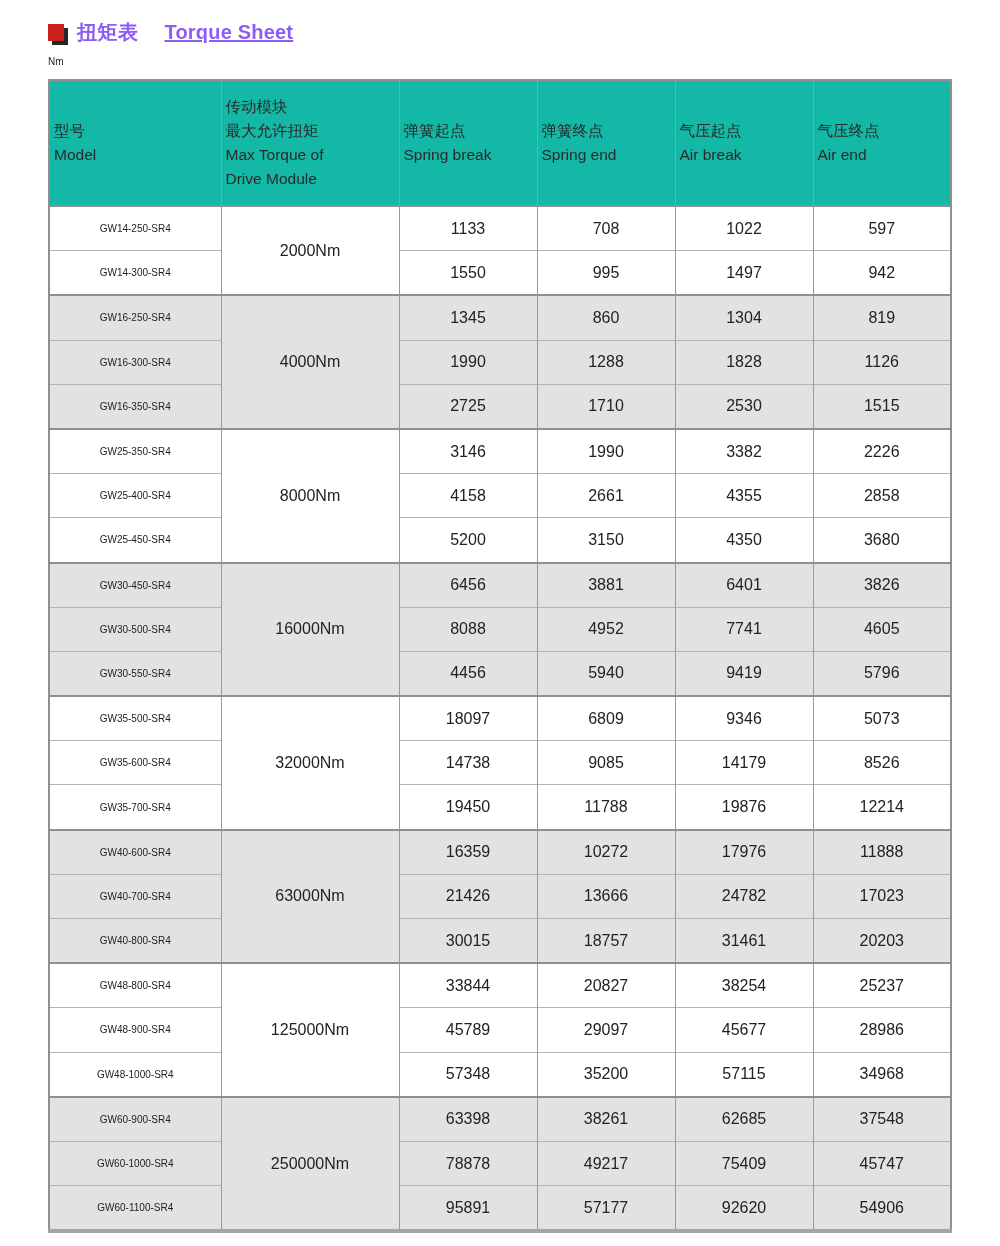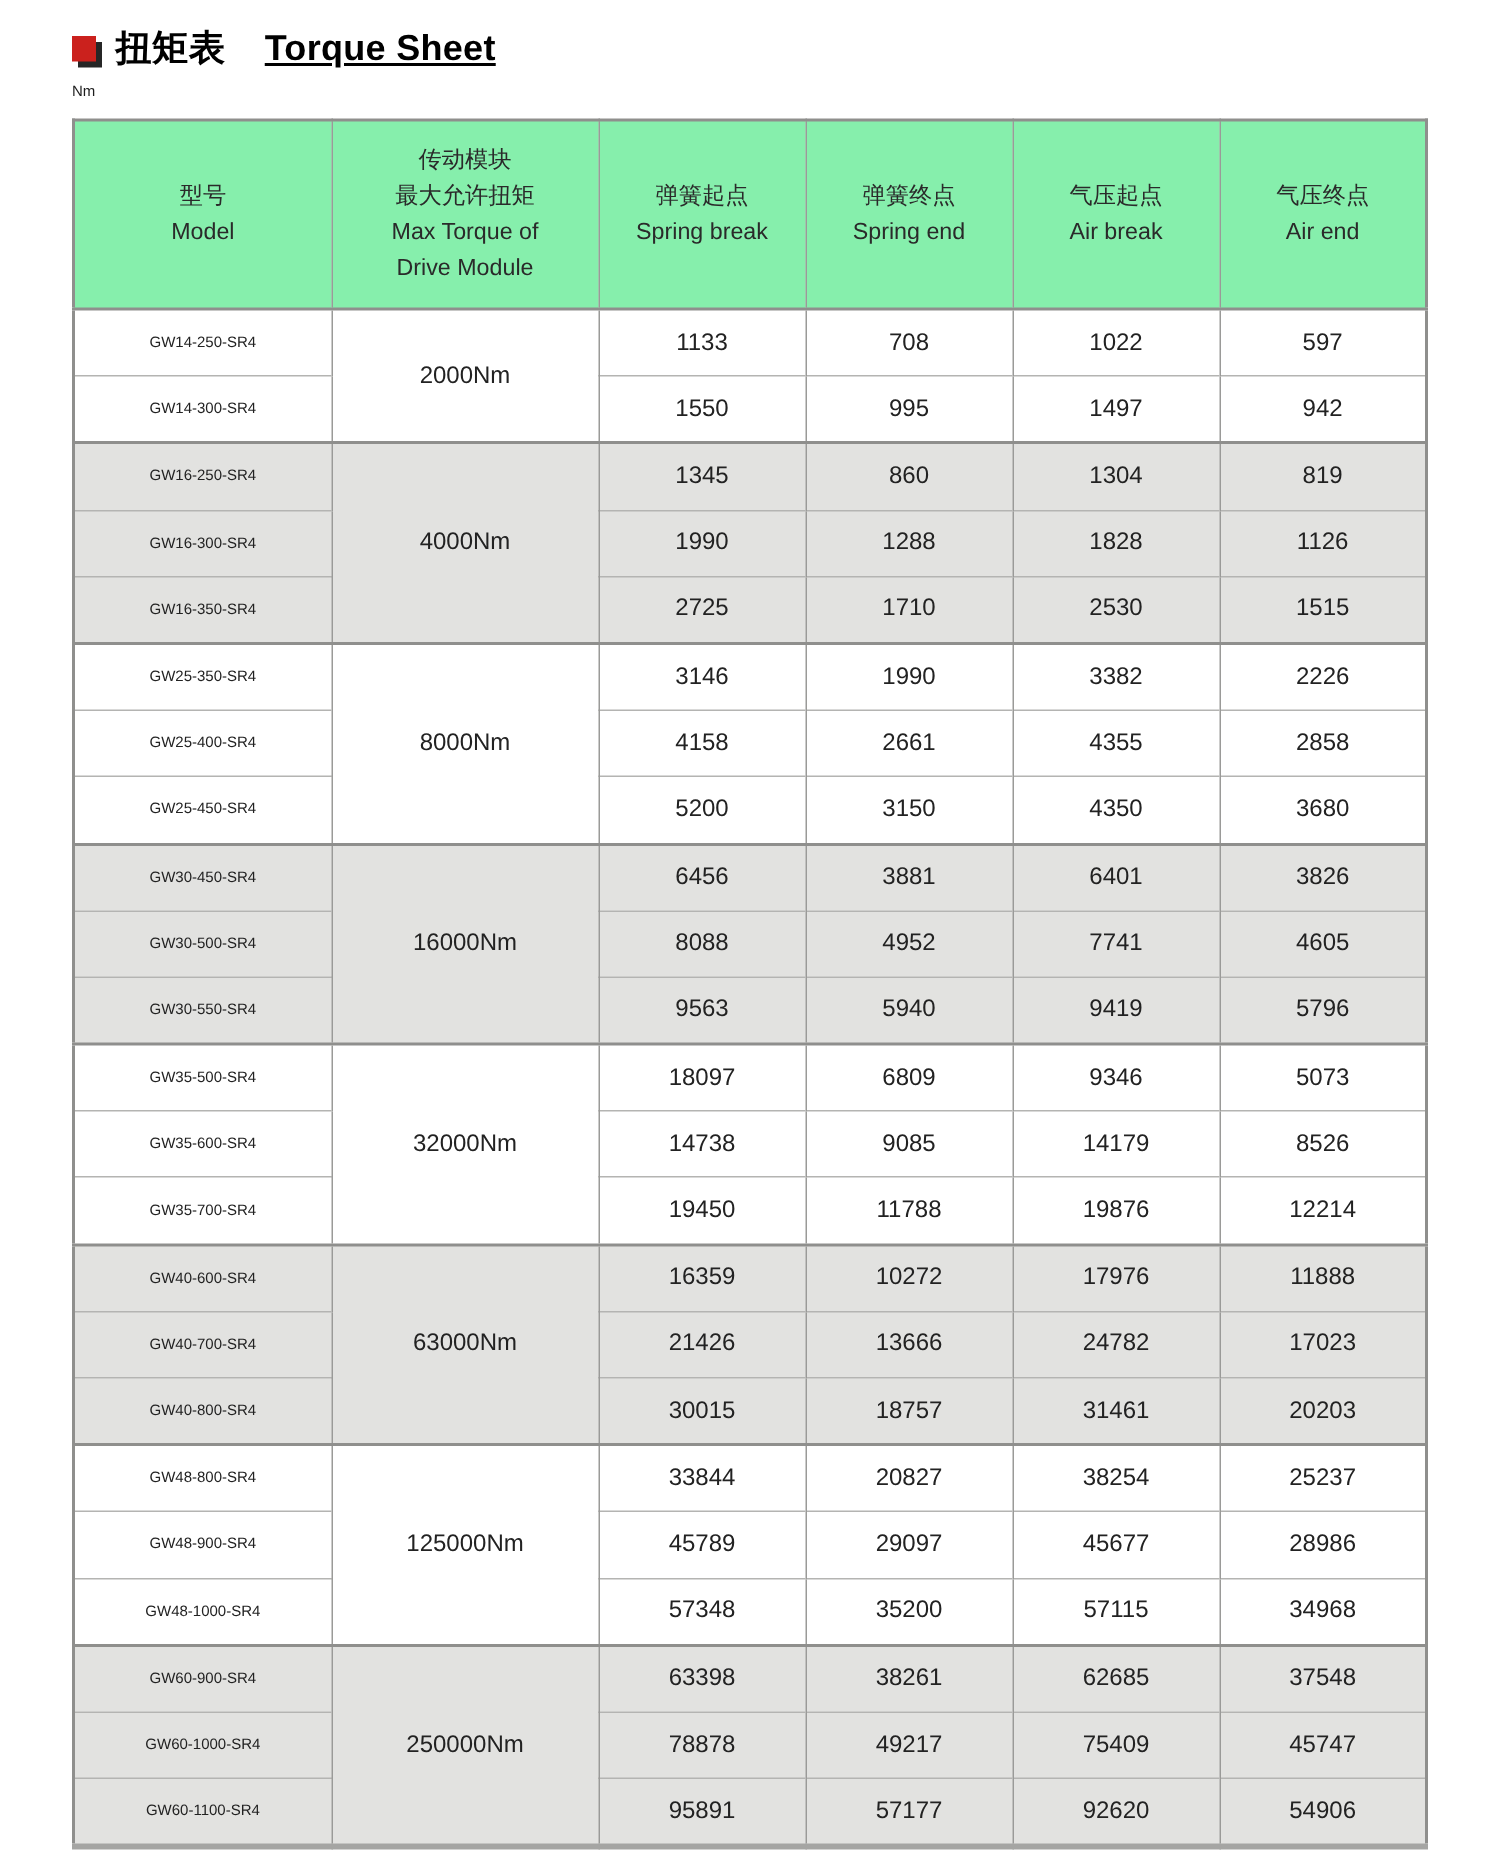--- a/index.html
+++ b/index.html
@@ -31,23 +31,23 @@
   .bullet {
     width: 16px;
     height: 17px;
     background: #cb211d;
     box-shadow: 4px 4px 0 0 #262626;
     margin-right: 13px;
     flex: 0 0 auto;
   }
   .title {
     margin: 0;
-    font-size: 24px;
+    font-size: 20px;
     font-weight: bold;
-    color: #000000;
+    color: #8b5cf6;
     letter-spacing: 0.5px;
     display: flex;
     align-items: baseline;
   }
   .title-zh { margin-right: 26px; }
   .title-en { letter-spacing: 0.2px; text-decoration: underline; }
   
   .subtitle-row {
     display: flex;
     justify-content: space-between;
@@ -67,29 +67,29 @@
     width: 904px;
     border-collapse: collapse;
     table-layout: fixed;
     border: 2px solid #8f8f8d;
     border-bottom: 4px solid #a5a5a3;
   }
   col.c-model  { width: 172px; }
   col.c-torque { width: 178px; }
   col.c-num    { width: 138px; }
   thead th {
-    background: #86efac;
+    background: #14b8a6;
     border: 1px solid #9a9a98;
     border-bottom: 2px solid #8f8f8d;
     height: 124px;
     font-weight: normal;
     font-size: 15.5px;
     color: #2a2a2a;
     line-height: 1.55;
-    text-align: center;
+    text-align: left;
     vertical-align: middle;
     padding: 0 4px;
   }
   tbody td {
     height: 43.2px;
     text-align: center;
     vertical-align: middle;
     font-size: 16px;
     color: #222222;
     border-left: 1px solid #9a9a98;
@@ -210,21 +210,21 @@
           </tr>
           <tr class="shaded">
             <td class="model-cell">GW30-500-SR4</td>
             <td>8088</td>
             <td>4952</td>
             <td>7741</td>
             <td>4605</td>
           </tr>
           <tr class="shaded">
             <td class="model-cell">GW30-550-SR4</td>
-            <td>9563</td>
+            <td>4456</td>
             <td>5940</td>
             <td>9419</td>
             <td>5796</td>
           </tr>
           <tr class="plain group-start">
             <td class="model-cell">GW35-500-SR4</td>
             <td class="torque-cell" rowspan="3">32000Nm</td>
             <td>18097</td>
             <td>6809</td>
             <td>9346</td>

